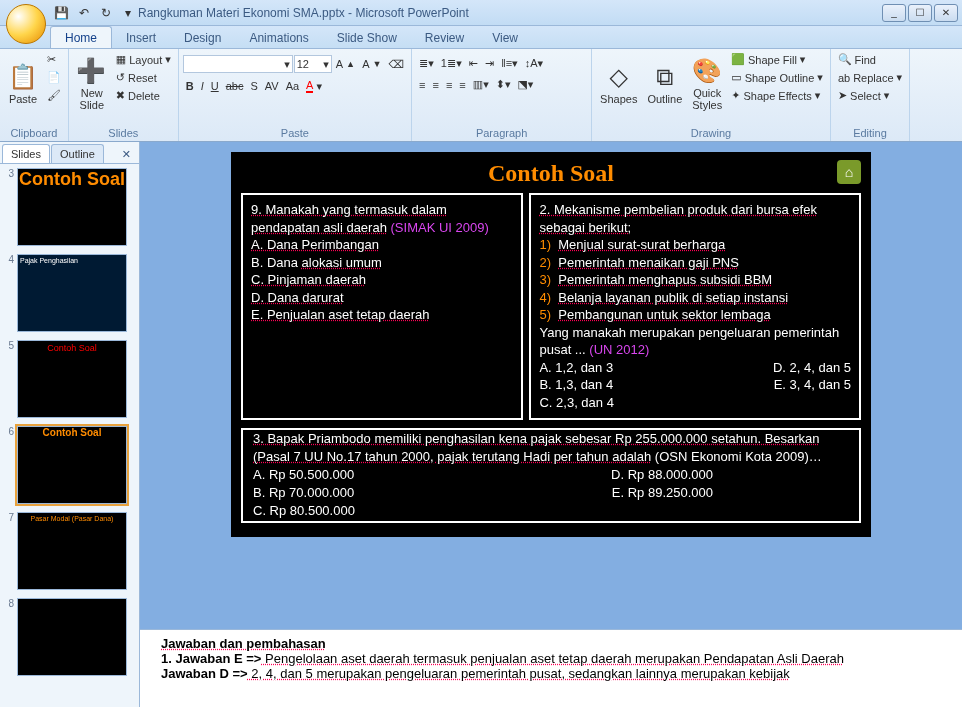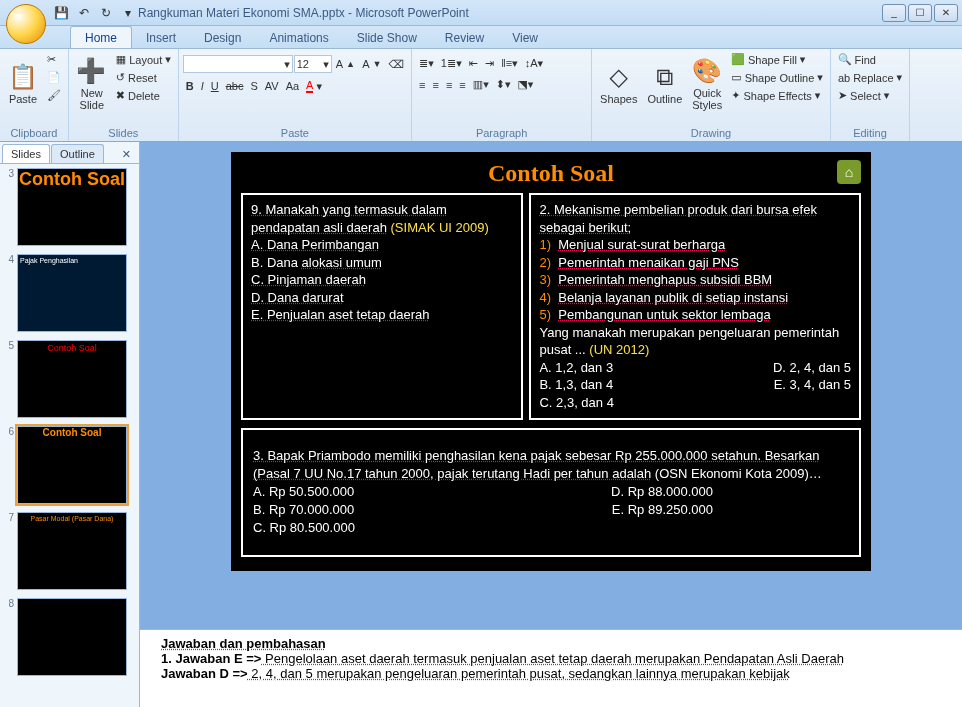--- a/index.html
+++ b/index.html
@@ -8,21 +8,21 @@
 
 .titlebar { height: 26px; background: linear-gradient(to bottom, #d4e6f9, #c2dcf4); display: flex; align-items: center; border-bottom: 1px solid #9bb8d9; }
 .office-orb { width: 40px; height: 40px; border-radius: 50%; background: radial-gradient(circle at 30% 30%, #fff, #ffd54a, #e68a00); position: absolute; top: 4px; left: 6px; border: 1px solid #bb7700; z-index: 10; }
 .qat { margin-left: 52px; display: flex; gap: 2px; align-items: center; }
 .qat-btn { width: 20px; height: 20px; display: flex; align-items: center; justify-content: center; border-radius: 2px; }
 .title-text { flex: 1; text-align: left; color: #3b5a82; font-size: 12px; }
 .win-controls { display: flex; gap: 2px; margin-right: 4px; }
 .win-btn { width: 24px; height: 18px; border: 1px solid #6f8fb3; border-radius: 3px; background: linear-gradient(to bottom,#eaf1fb,#cadcf0); display:flex;align-items:center;justify-content:center; font-size:10px; }
 
 
-.ribbon-tabs { height: 23px; background: linear-gradient(to bottom, #d4e6f9, #c5def4); display: flex; align-items: flex-end; padding-left: 70px; gap: 0; border-bottom: 1px solid #9bb8d9; }
+.ribbon-tabs { height: 23px; background: linear-gradient(to bottom, #d4e6f9, #c5def4); display: flex; align-items: flex-end; padding-left: 50px; gap: 0; border-bottom: 1px solid #9bb8d9; }
 .rtab { padding: 4px 14px 3px; font-size: 12px; color: #3b5a82; cursor: pointer; border-top-left-radius:3px; border-top-right-radius:3px; }
 .rtab.active { background: #eef5fb; border: 1px solid #9bb8d9; border-bottom: none; color: #15428b; font-weight: 500; }
 
 
 .ribbon { height: 93px; background: linear-gradient(to bottom, #eef5fb, #dce9f7); display: flex; border-bottom: 1px solid #8aa9cc; }
 .rgroup { border-right: 1px solid #bcd4ec; padding: 2px 4px 1px; display: flex; flex-direction: column; justify-content: space-between; min-width: 50px; }
 .rgroup-body { display: flex; gap: 2px; flex: 1; align-items: flex-start; }
 .rgroup-label { text-align: center; font-size: 11px; color: #5a7aa0; padding: 1px 0; position: relative; }
 .bigbtn { display: flex; flex-direction: column; align-items: center; justify-content: center; padding: 2px 4px; border-radius: 3px; min-width: 36px; height: 66px; }
 .bigbtn .icn { font-size: 24px; }
@@ -48,23 +48,23 @@
 .th-red { color:#f00; font-size:11px; }
 
 .canvas { flex:1; background:#83aee1; display:flex; flex-direction:column; overflow:hidden; }
 .slide-area { flex:1; display:flex; align-items:flex-start; justify-content:center; padding:10px 0 0; overflow:auto; }
 .slide { width:640px; background:#000; padding:8px 10px 14px; color:#fff; font-family: Calibri, sans-serif; position:relative; }
 .slide-title { color:#ff8c00; font-size:24px; font-weight:bold; text-align:center; margin-bottom:6px; font-family: "Comic Sans MS", cursive; }
 .home-icn { position:absolute; right:10px; top:8px; width:24px; height:24px; background:#7a9a2a; border-radius:4px; display:flex; align-items:center; justify-content:center; color:#fff; font-size:14px; }
 .boxwrap { display:flex; gap:6px; }
 .qbox { border:2px solid #fff; padding:6px 8px; font-size:13px; line-height:1.35; }
 .qbox .num { color:#ff8c00; }
-.qbox .src { color:#fde047; }
+.qbox .src { color:#d946ef; }
 .ul { text-decoration: underline dotted; text-decoration-color:#f05; }
-.q3 { border:2px solid #fff; margin-top:8px; padding:17px 10px; font-size:13px; line-height:1.4; }
+.q3 { border:2px solid #fff; margin-top:8px; padding:0 10px; font-size:13px; line-height:1.4; }
 .opts-row { display:flex; justify-content:space-between; }
 
 .notes { background:#fff; border-top:1px solid #9bb8d9; padding:6px 21px; font-size:13px; font-family: Calibri, sans-serif; color:#000; height:78px; overflow:hidden; }
 .notes .nul { text-decoration: underline dotted; text-decoration-color:#f05; }
 .notes b { font-weight:bold; }
 </style>
 </head>
 <body>
 
 <div class="office-orb"></div>

